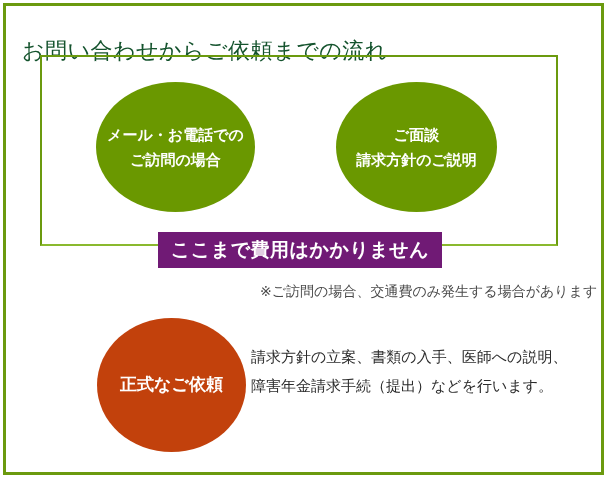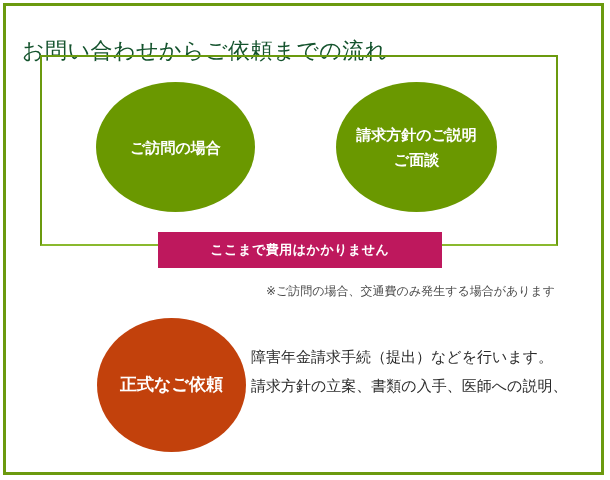--- a/index.html
+++ b/index.html
@@ -100,37 +100,37 @@
   .circle-lines { padding: 0 6px; }
   .circle-lines span { display: block; white-space: nowrap; }
 
   
   .free-banner {
     position: absolute;
     left: 158px;
     top: 232px;
     width: 284px;
     height: 36px;
-    background: #be185d;
+    background: #701a75;
     color: #ffffff;
-    font-size: 13px;
+    font-size: 19px;
     font-weight: bold;
     display: flex;
     align-items: center;
     justify-content: center;
     letter-spacing: 0.5px;
     white-space: nowrap;
   }
 
   
   .note {
     position: absolute;
-    left: 266px;
+    left: 260px;
     top: 282px;
-    font-size: 12px;
+    font-size: 14px;
     line-height: 18px;
     color: #4a4a4a;
     white-space: nowrap;
   }
 
   
   .description {
     position: absolute;
     left: 251px;
     top: 342px;
@@ -147,39 +147,40 @@
 <div id="canvas">
 
   <div class="outer-frame"></div>
 
   <div class="page-title">お問い合わせからご依頼までの流れ</div>
 
   <div class="inner-box"></div>
 
   <div class="circle circle-green circle-contact">
     <div class="circle-lines">
+      <span>メール・お電話での</span>
       <span>ご訪問の場合</span>
     </div>
   </div>
 
   <div class="circle circle-green circle-hearing">
     <div class="circle-lines">
+      <span>ご面談</span>
       <span>請求方針のご説明</span>
-      <span>ご面談</span>
     </div>
   </div>
 
   <div class="free-banner">ここまで費用はかかりません</div>
 
   <div class="note">※ご訪問の場合、交通費のみ発生する場合があります</div>
 
   <div class="circle circle-orange circle-request">
     <div class="circle-lines">
       <span>正式なご依頼</span>
     </div>
   </div>
 
   <div class="description">
+    <span>請求方針の立案、書類の入手、医師への説明、</span>
     <span>障害年金請求手続（提出）などを行います。</span>
-    <span>請求方針の立案、書類の入手、医師への説明、</span>
   </div>
 
 </div>
 
 </body></html>

